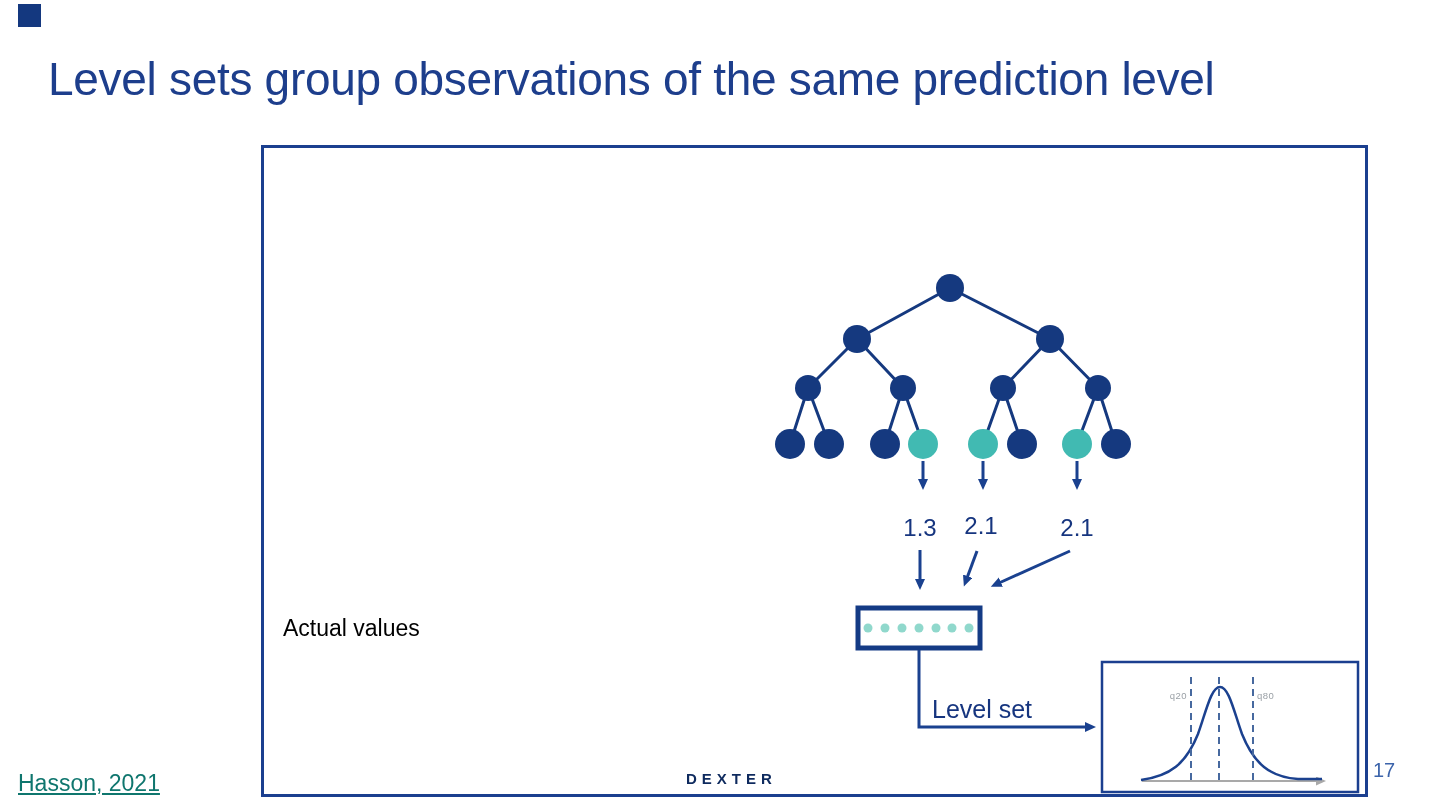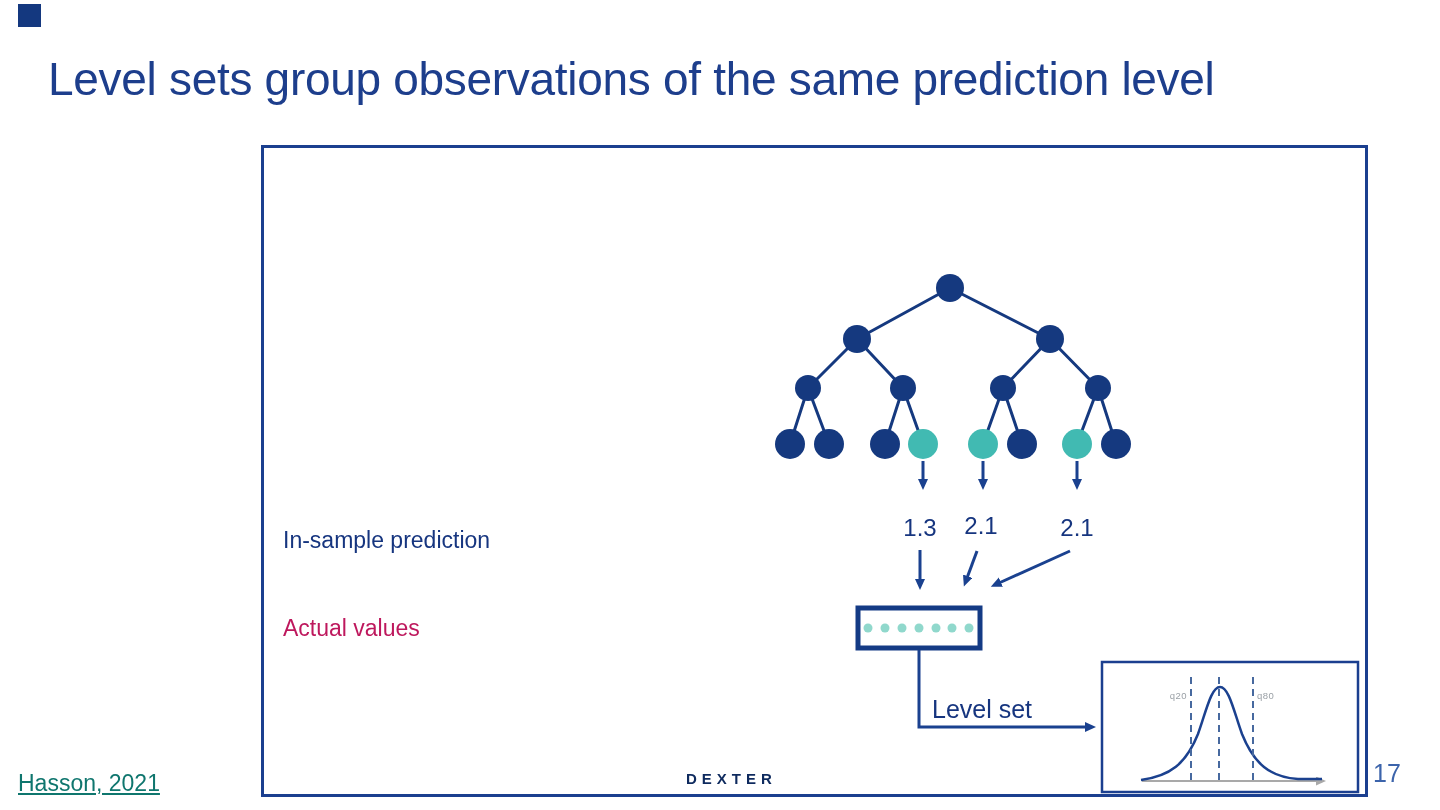--- a/index.html
+++ b/index.html
@@ -7,26 +7,26 @@
        font-family:"Liberation Sans", sans-serif;}
   .slide{position:absolute;left:0;top:0;width:1440px;height:810px;background:#ffffff;}
   .corner-square{position:absolute;left:18px;top:4px;width:23px;height:23px;background:#14387f;}
   .title{position:absolute;left:48px;top:55px;margin:0;font-size:46px;font-weight:400;
          color:#1d3e8c;letter-spacing:-0.3px;white-space:nowrap;line-height:1.05;}
   .content-frame{position:absolute;left:261px;top:145px;width:1107px;height:652px;
                  border:3px solid #1b3f8f;box-sizing:border-box;background:#ffffff;}
   .overlay{position:absolute;left:0;top:0;width:1440px;height:810px;pointer-events:none;}
   .side-label{position:absolute;font-size:23px;white-space:nowrap;}
   .in-sample{left:283px;top:527px;color:#16357f;}
-  .actual{left:283px;top:615px;color:#be185d;}
+  .actual{left:283px;top:615px;color:#000000;}
   .citation{position:absolute;left:18px;top:770px;font-size:23px;color:#0f766e;
             text-decoration:underline;cursor:pointer;}
   .logo{position:absolute;left:686px;top:770px;font-size:15px;font-weight:700;
         letter-spacing:5px;color:#0e2a5e;white-space:nowrap;}
-  .page-number{position:absolute;left:1373px;top:759px;font-size:25px;color:#3c64ab;}
+  .page-number{position:absolute;left:1373px;top:759px;font-size:20px;color:#3c64ab;}
   svg text{font-family:"Liberation Sans", sans-serif;}
   .pred-label{font-size:24px;fill:#16357f;}
   .levelset-label{font-size:25px;fill:#16357f;}
   .q-label{font-size:9.5px;fill:#9aa0a6;letter-spacing:0.5px;}
   .edge{stroke:#15397f;stroke-width:3;stroke-linecap:round;}
   .node-navy{fill:#15397f;}
   .node-teal{fill:#41bab2;}
   .arrow-line{stroke:#1a418f;stroke-width:3;fill:none;}
   .dot{fill:#90d8cc;}
   .dash-line{stroke:#47699f;stroke-width:2;stroke-dasharray:7 5;}
@@ -35,21 +35,20 @@
 <body>
 
 <div class="slide">
 
   <div class="corner-square"></div>
 
   <h1 class="title">Level sets group observations of the same prediction level</h1>
 
   <div class="content-frame"></div>
 
-  <div class="side-label in-sample">In-sample prediction</div>
   <div class="side-label actual">Actual values</div>
 
   <svg class="overlay" viewBox="0 0 1440 810" xmlns="http://www.w3.org/2000/svg">
     <defs>
       <marker id="arrowNavy" markerUnits="userSpaceOnUse" markerWidth="13" markerHeight="11" refX="2" refY="5" orient="auto">
         <path d="M0,0 L11,5 L0,10 Z" fill="#1a418f"></path>
       </marker>
       <marker id="arrowGray" markerUnits="userSpaceOnUse" markerWidth="12" markerHeight="10" refX="2" refY="4.5" orient="auto">
         <path d="M0,0 L10,4.5 L0,9 Z" fill="#a9a9a9"></path>
       </marker>

